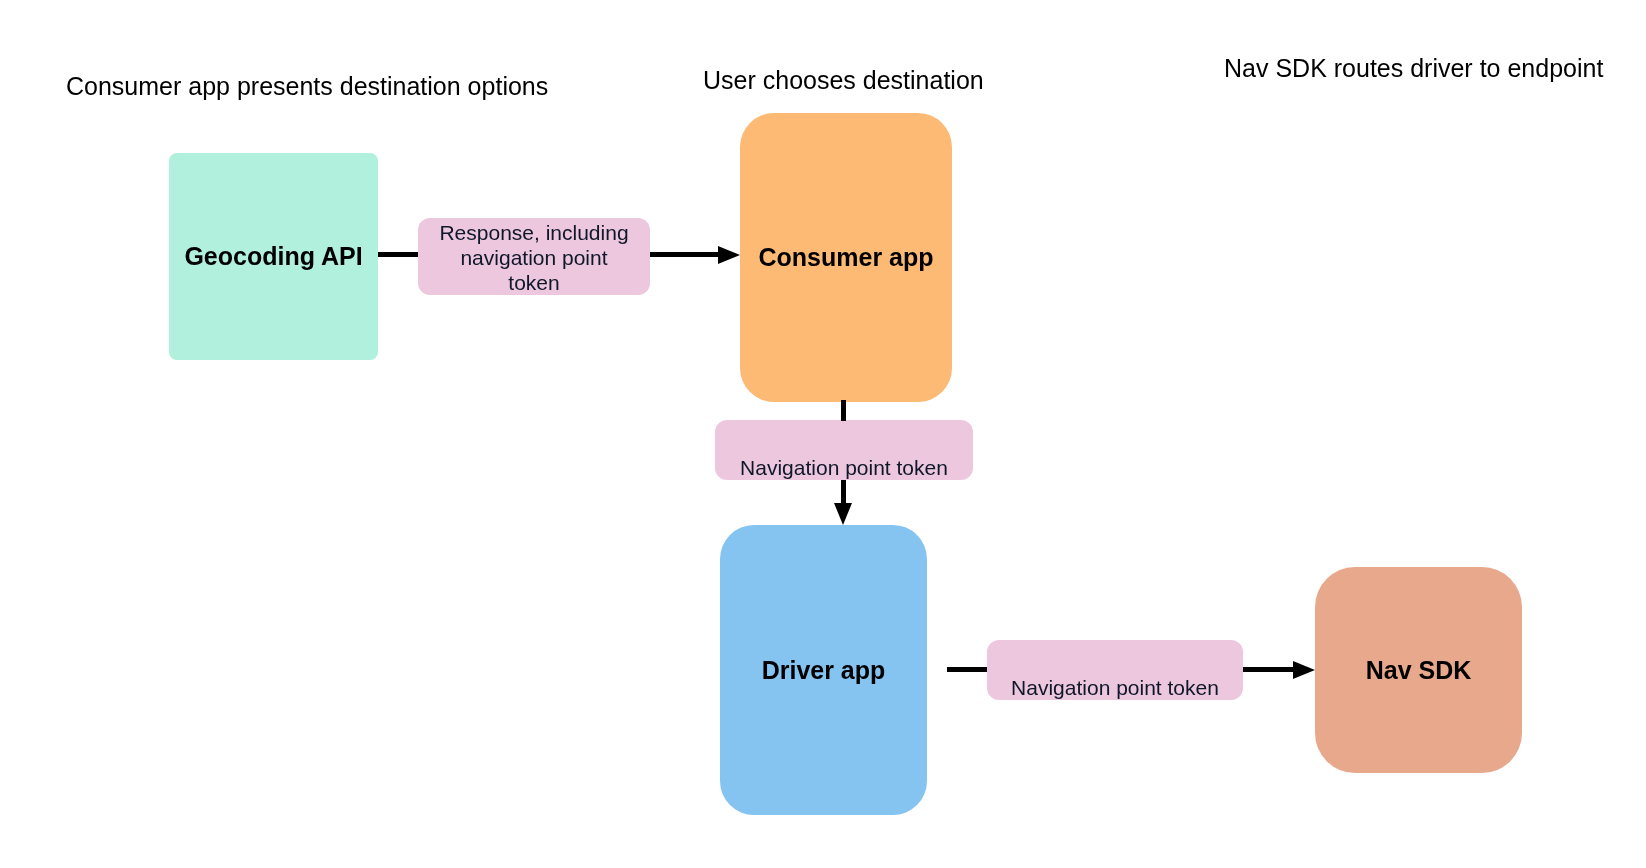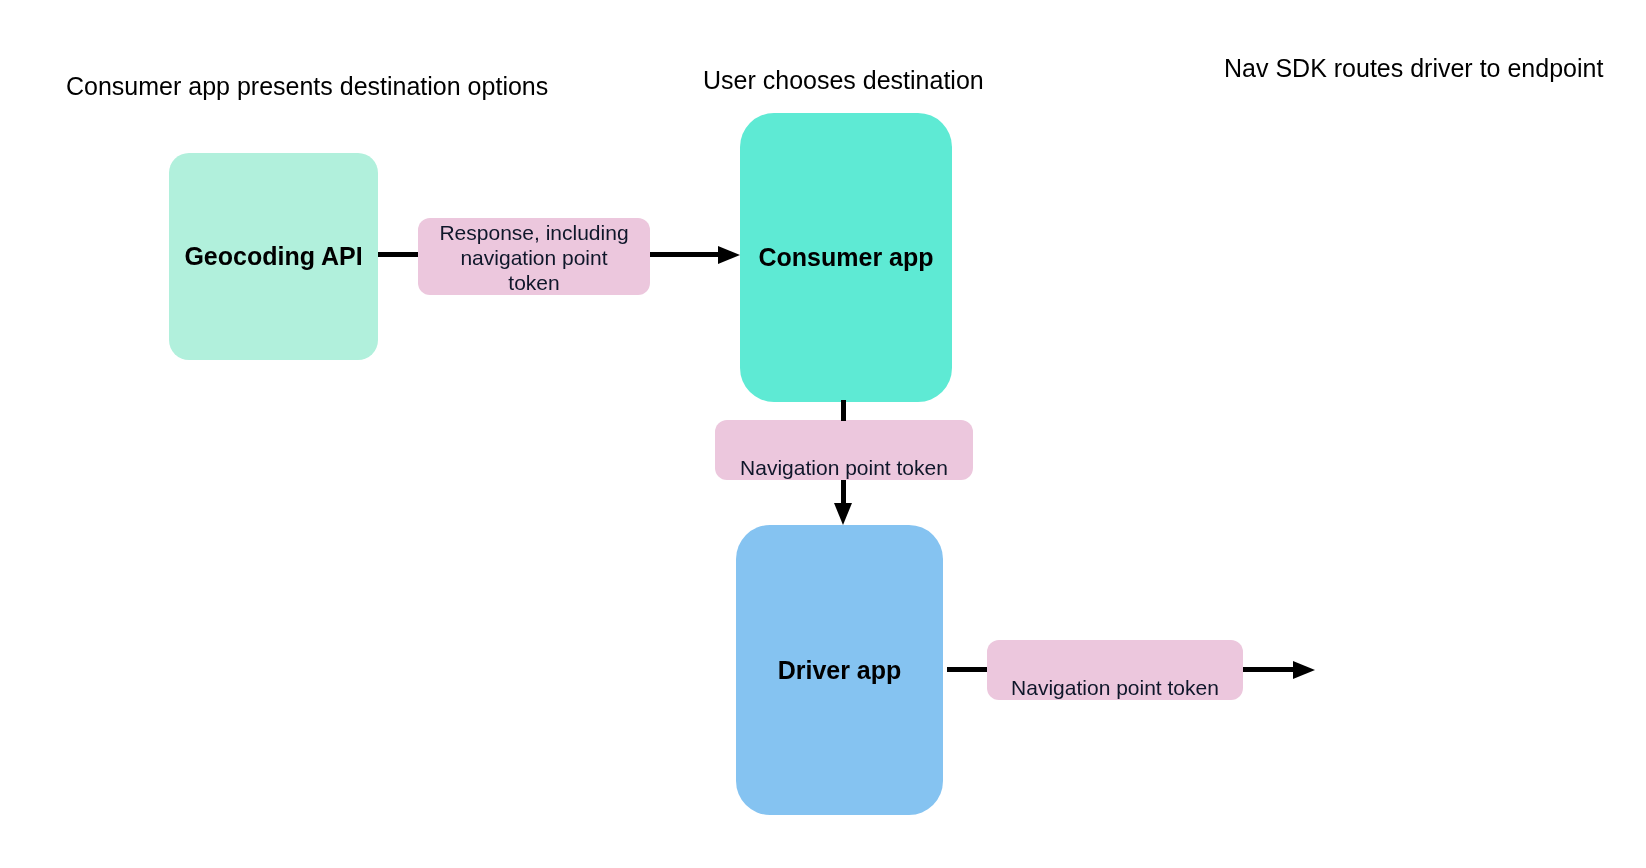--- a/index.html
+++ b/index.html
@@ -33,23 +33,23 @@
     align-items: center;
     justify-content: center;
     text-align: center;
   }
   .node .node-label {
     font-size: 25px;
     font-weight: 700;
     color: #000000;
     white-space: nowrap;
   }
-  #node-geocoding { left: 169px;  top: 153px; width: 209px; height: 207px; border-radius: 20px; }
+  #node-geocoding { left: 169px;  top: 153px; width: 209px; height: 207px; border-radius: 8px; }
   #node-consumer  { left: 740px;  top: 113px; width: 212px; height: 289px; border-radius: 34px; }
-  #node-driver    { left: 736px;  top: 525px; width: 207px; height: 290px; border-radius: 34px; }
+  #node-driver    { left: 720px;  top: 525px; width: 207px; height: 290px; border-radius: 34px; }
   #node-navsdk    { left: 1315px; top: 567px; width: 207px; height: 206px; border-radius: 40px; }
 
   .edge-label {
     position: absolute;
     display: flex;
     align-items: flex-end;
     justify-content: center;
     text-align: center;
     font-size: 21px;
     line-height: 25px;
@@ -97,28 +97,31 @@
 <div class="diagram">
 
   <div class="stage-heading" id="heading-1">Consumer app presents destination options</div>
   <div class="stage-heading" id="heading-2">User chooses destination</div>
   <div class="stage-heading" id="heading-3">Nav SDK routes driver to endpoint</div>
 
   <div class="node" id="node-geocoding" style="background-color: rgb(177, 240, 220);">
     <span class="node-label">Geocoding API</span>
   </div>
 
-  <div class="node" id="node-consumer" style="background-color: #5eead4;">
+  <div class="node" id="node-consumer" style="background-color: #fdba74;">
     <span class="node-label">Consumer app</span>
   </div>
 
   <div class="node" id="node-driver" style="background-color: rgb(133, 195, 241);">
     <span class="node-label">Driver app</span>
   </div>
 
+  <div class="node" id="node-navsdk" style="background-color: rgb(232, 168, 140);">
+    <span class="node-label">Nav SDK</span>
+  </div>
 
   <div class="edge-label" id="edge-label-1" style="background-color: rgb(236, 199, 221);">
     <span>Response, including navigation point token</span>
   </div>
 
   <div class="edge-label" id="edge-label-2" style="background-color: rgb(236, 199, 221);">
     <span>Navigation point token</span>
   </div>
 
   <div class="edge-label" id="edge-label-3" style="background-color: rgb(236, 199, 221);">

